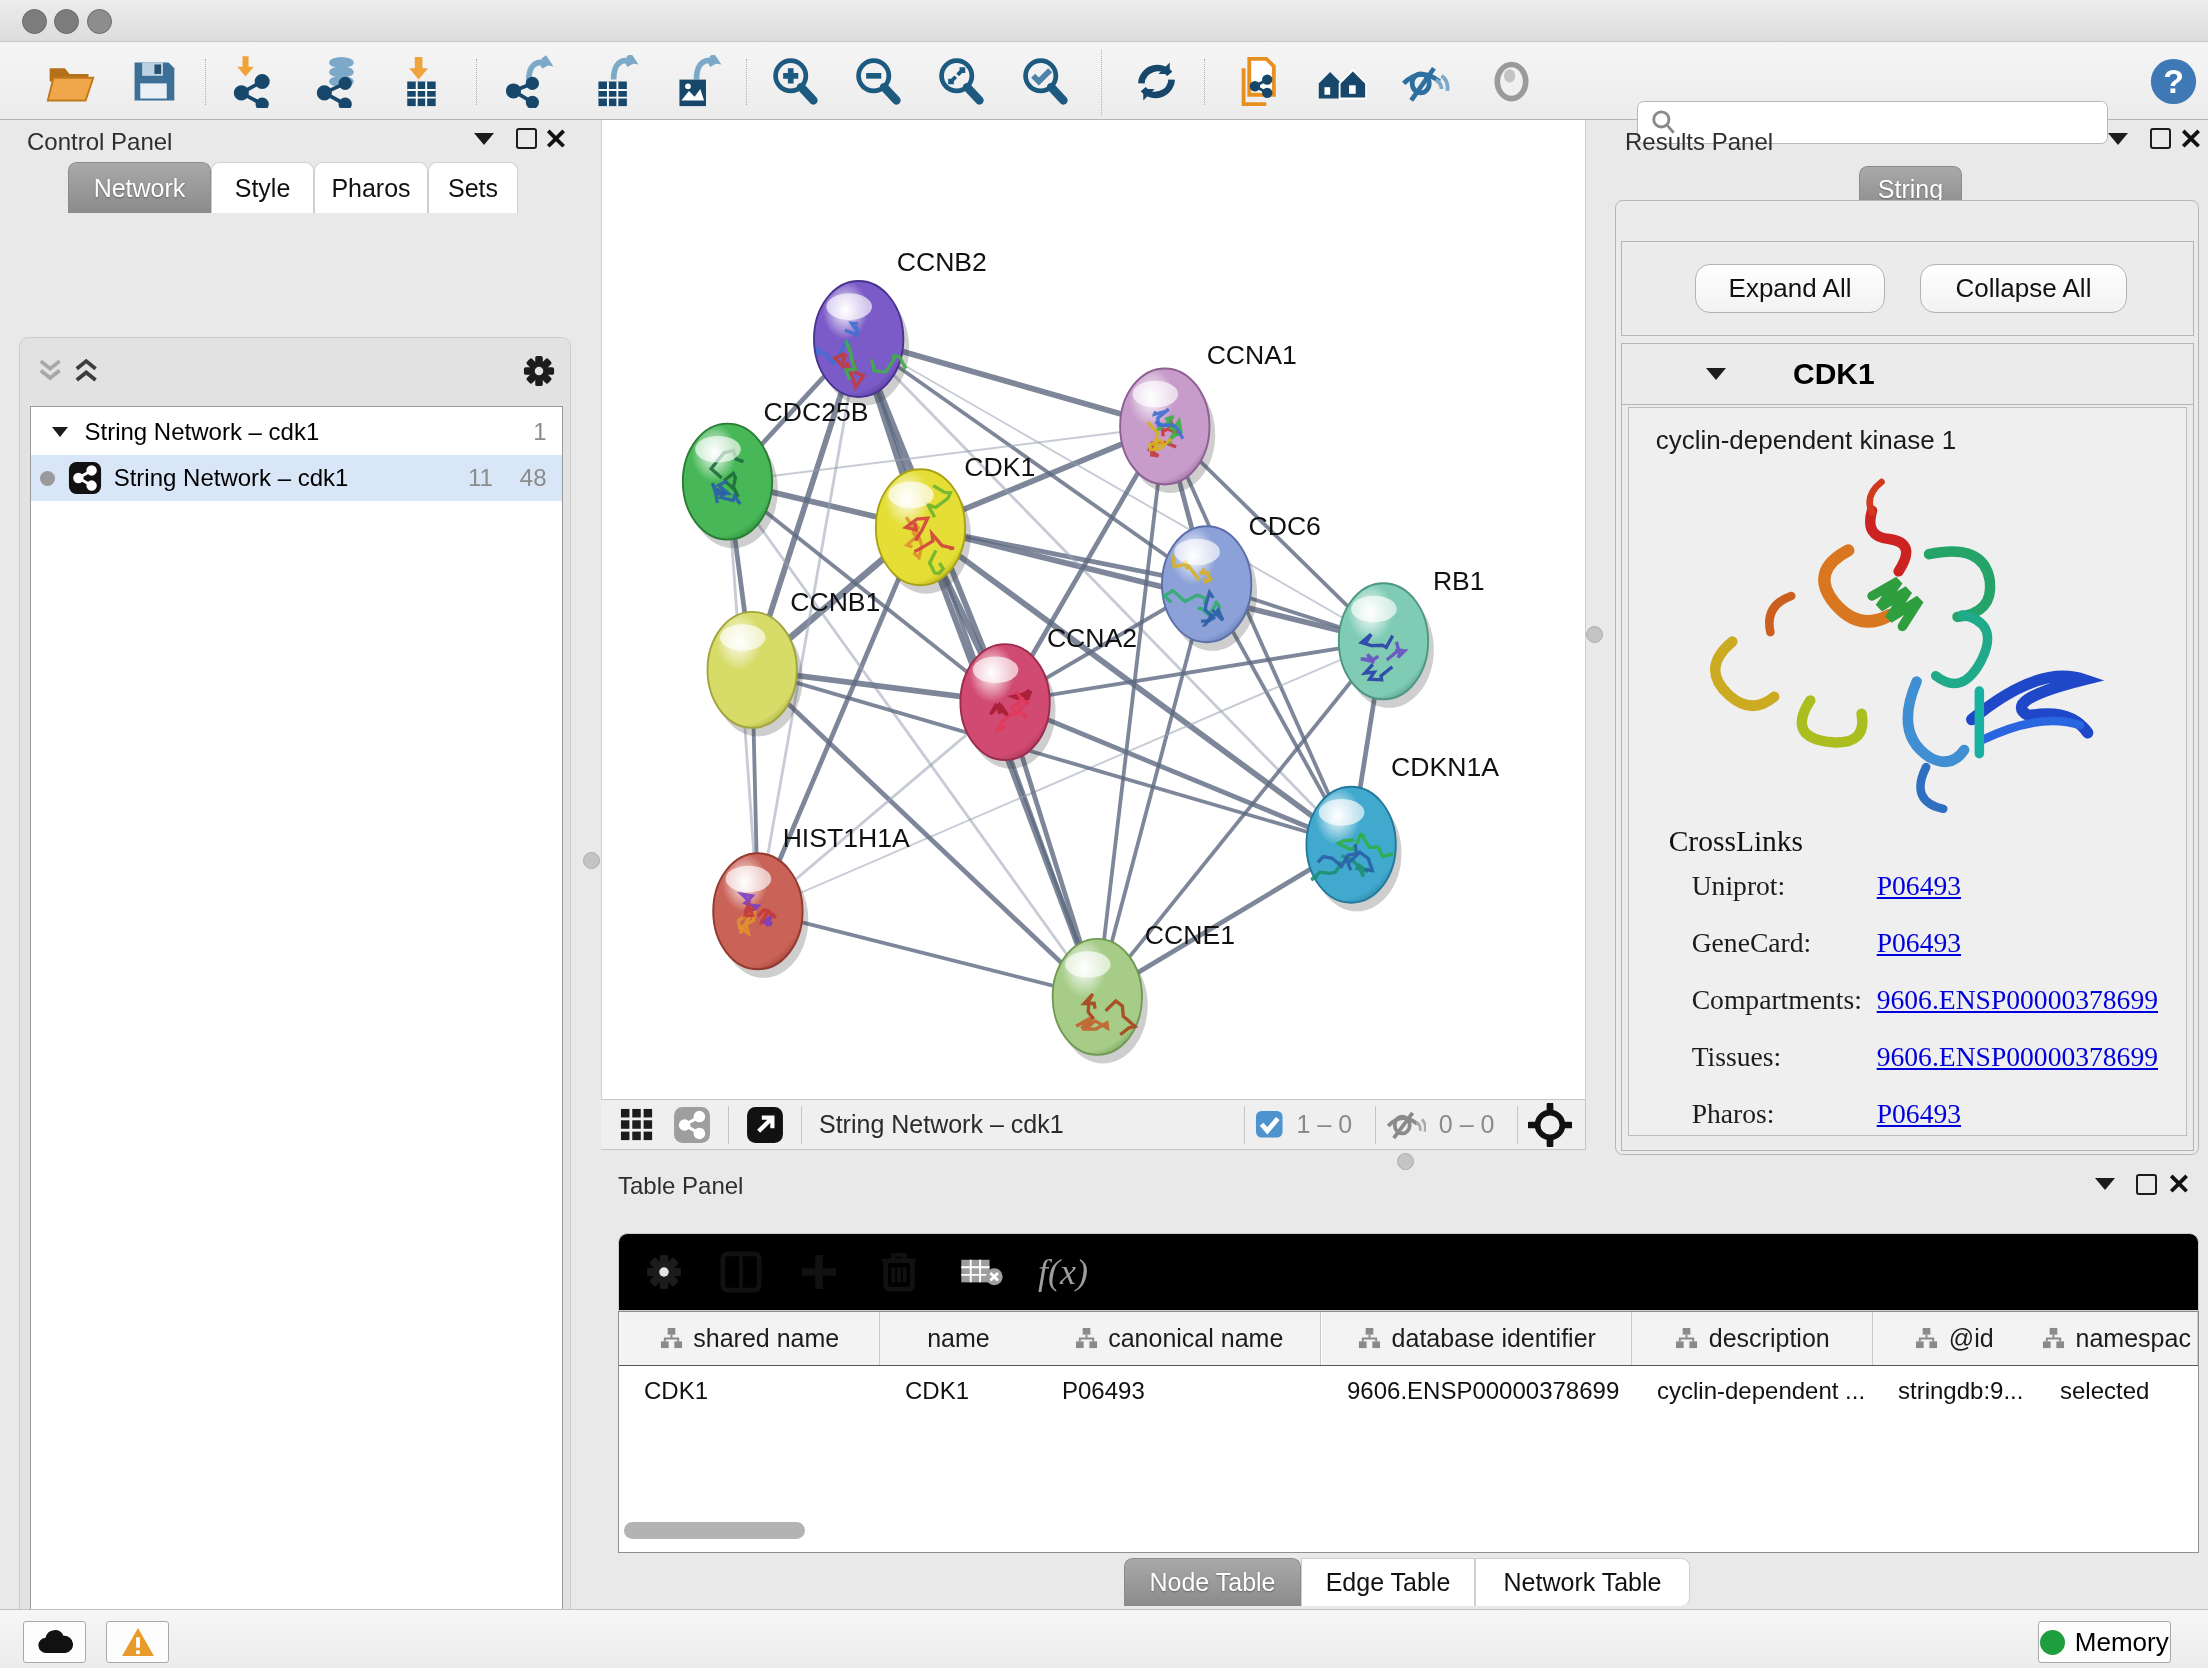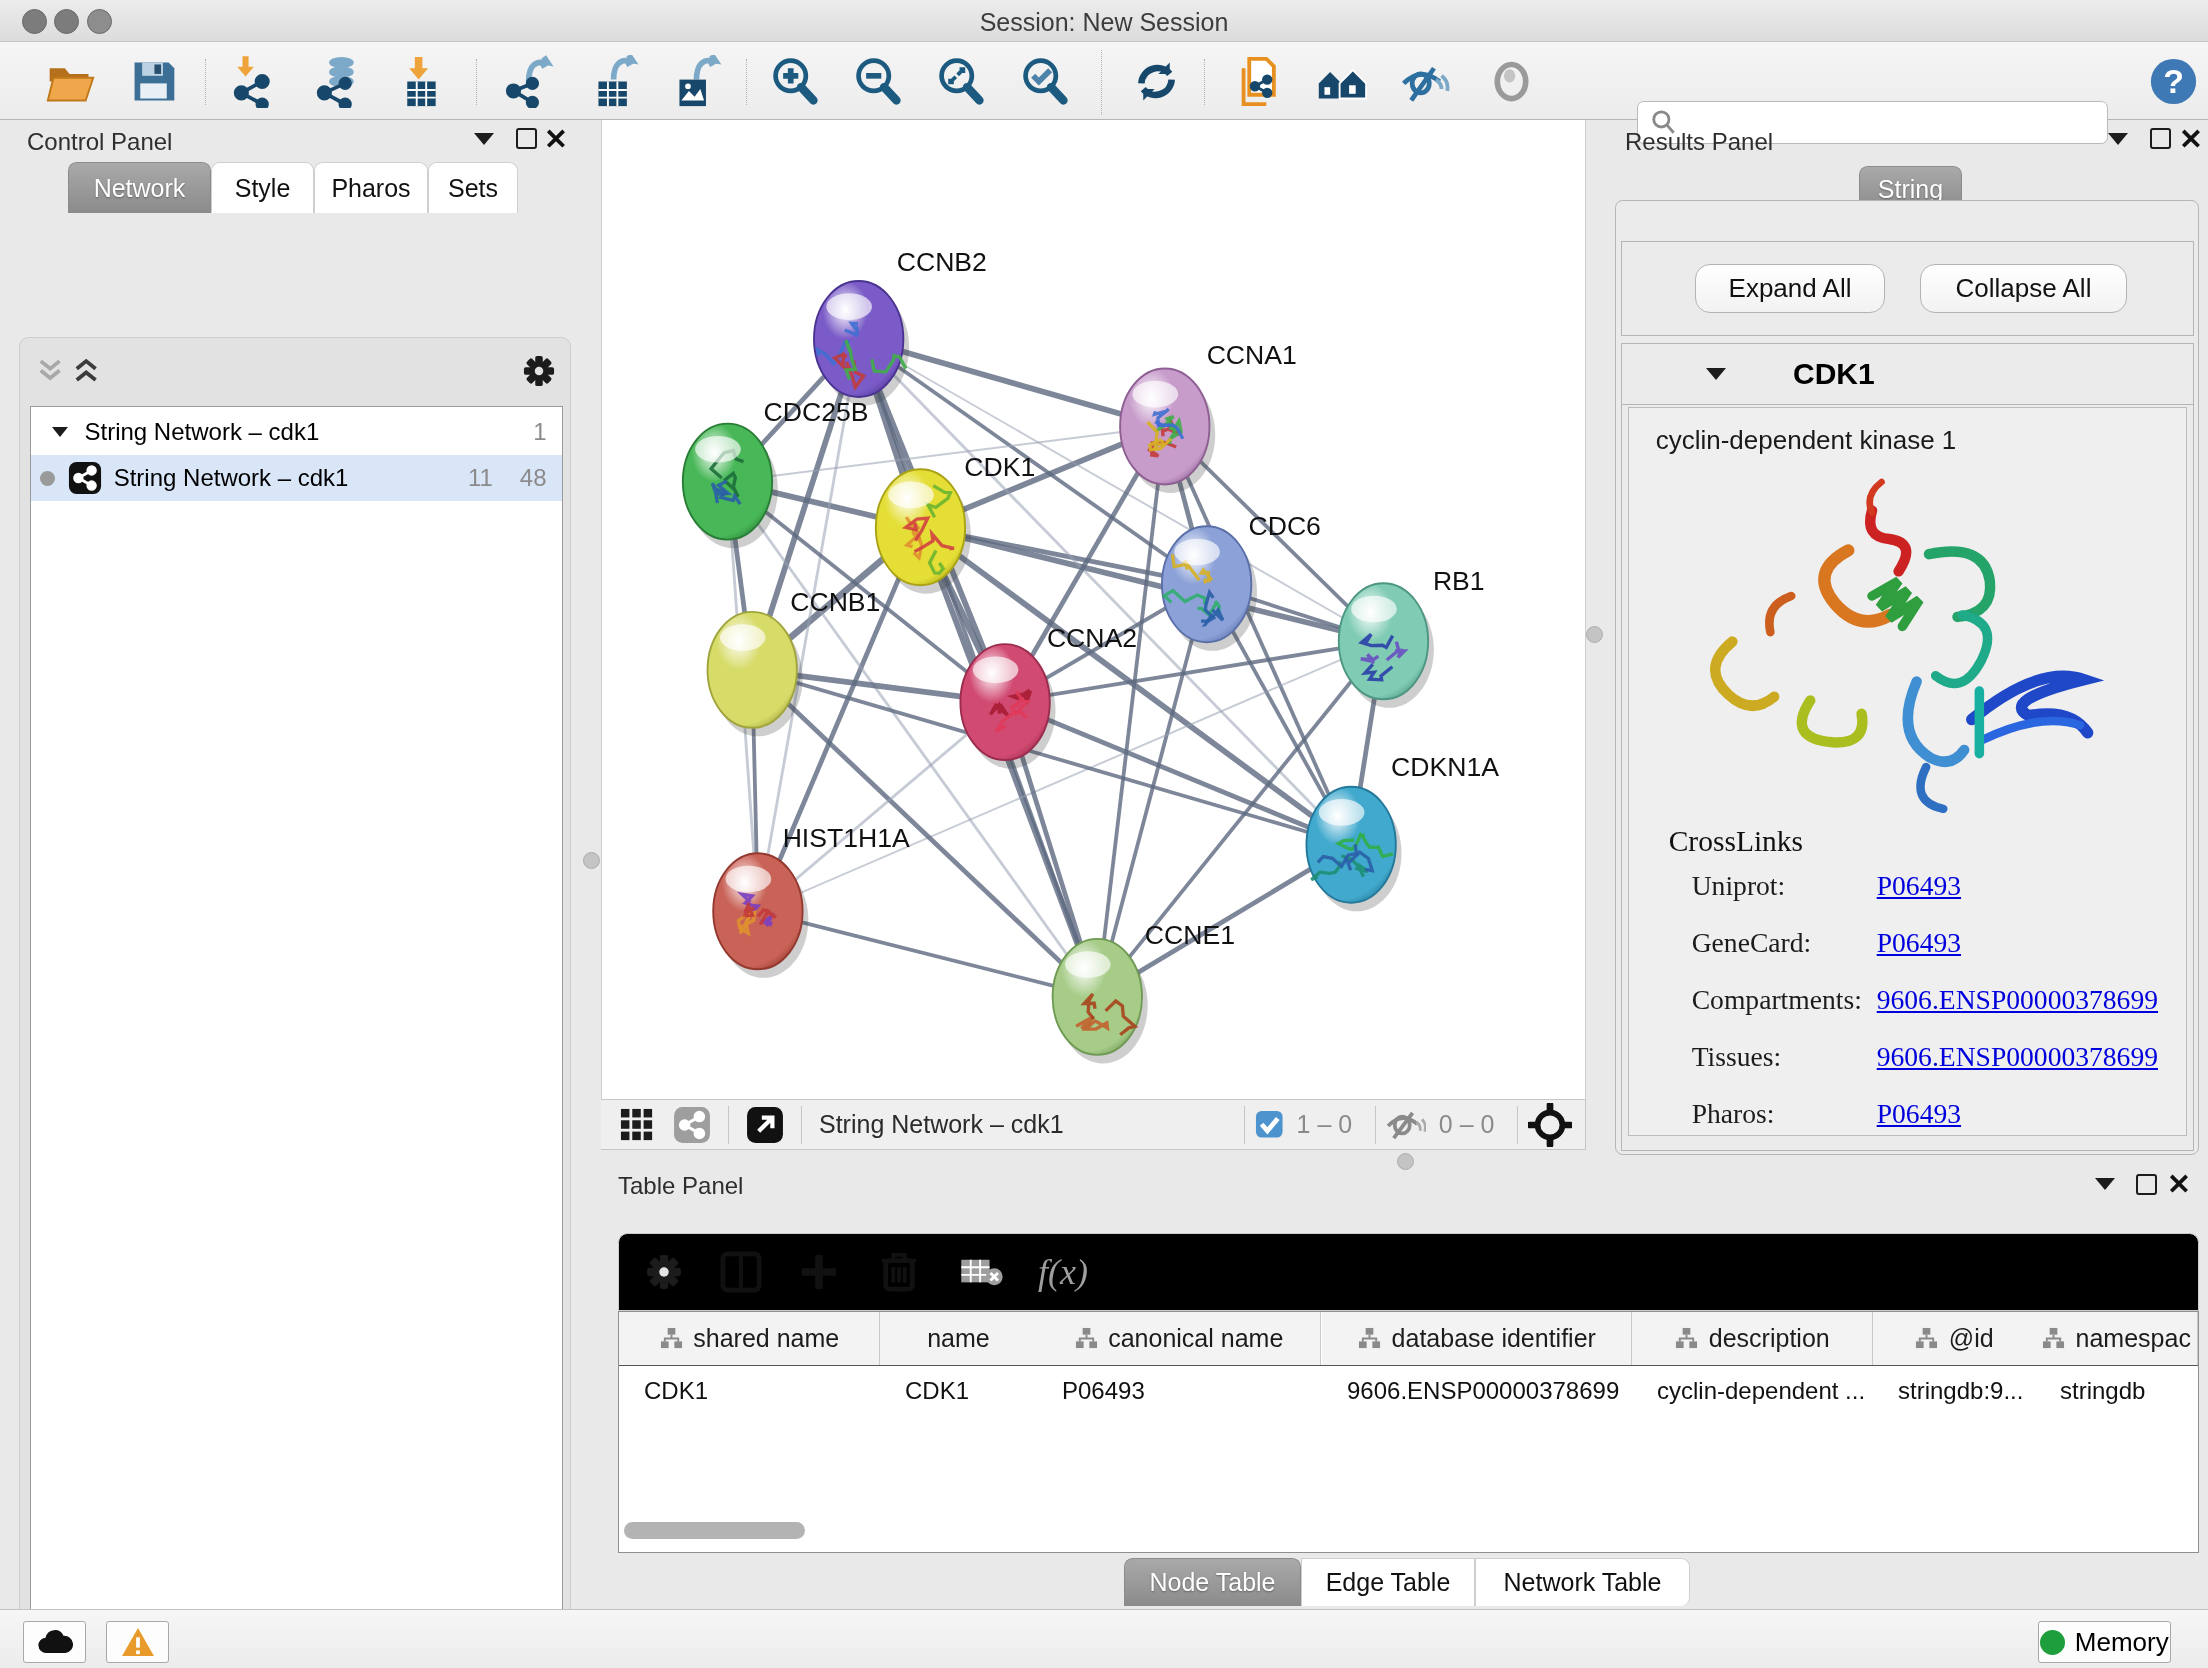--- a/index.html
+++ b/index.html
@@ -82,21 +82,20 @@
     background:#c4c4c4; border:1px solid #adadad; }
   svg text { font-family:"Liberation Sans", sans-serif; }
 </style>
 </head>
 <body>
 
 <div id="titlebar">
   <div class="tlight" style="left:22px"></div>
   <div class="tlight" style="left:54px"></div>
   <div class="tlight" style="left:87px; background:#8d8d8d"></div>
-  <div id="win-title">Session: New Session</div>
 </div>
 
 <div id="toolbar">
   <div class="tbtn" style="left:43px">
     <svg width="53" height="53" viewBox="0 0 56 56">
       <path d="M6 14 h16 l5 6 h20 v8 H6z" fill="#b5701c"></path>
       <path d="M10 24 h42 l-8 24 H4z" fill="#f0a64a" stroke="#c07818" stroke-width="2"></path>
     </svg>
   </div>
   <div class="tbtn" style="left:126px">
@@ -790,21 +789,21 @@
           <span>namespac</span>
         </div>
       </div>
     <div id="tbody">
         <div class="td" style="left: 0px; width: 261px;">CDK1</div>
         <div class="td" style="left: 261px; width: 158px;">CDK1</div>
         <div class="td" style="left: 418px; width: 284px;">P06493</div>
         <div class="td" style="left: 703px; width: 310px;">9606.ENSP00000378699</div>
         <div class="td" style="left: 1013px; width: 241px;">cyclin-dependent ...</div>
         <div class="td" style="left: 1254px; width: 163px;">stringdb:9...</div>
-        <div class="td" style="left: 1416px; width: 163px;">stringdb</div>
+        <div class="td" style="left: 1416px; width: 163px;">selected</div>
       </div>
   <div style="position: absolute; top: 53px; left: 0px; width: 100%; height: 1px; background: rgb(85, 85, 85);"></div>
     </div>
   <div id="hscroll-track">
     <div id="hscroll-thumb"></div>
   </div>
 
   <div class="tab sel" style="left:523px;top:386px;width:177px;height:48px">Node Table</div>
   <div class="tab" style="left:700px;top:386px;width:174px;height:48px;border-radius:0">Edge Table</div>
   <div class="tab" style="left:874px;top:386px;width:215px;height:48px;border-radius:0 8.6px 8.6px 0">Network Table</div>

